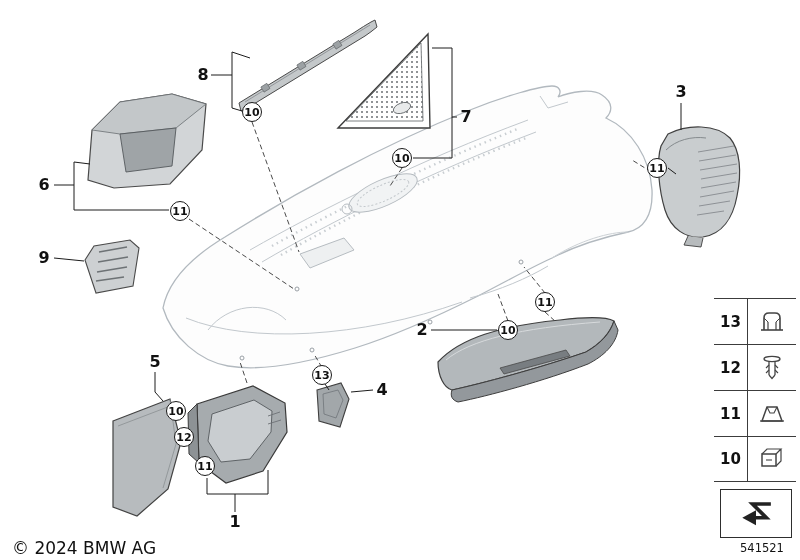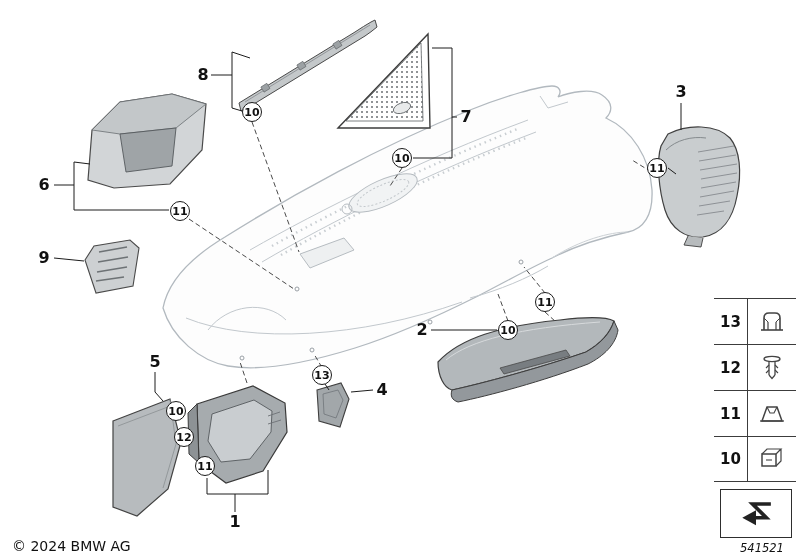--- a/index.html
+++ b/index.html
@@ -27,22 +27,22 @@
   .legend-num {
     width:33px; display:flex; align-items:center; justify-content:center;
     font-size:15px; font-weight:bold; color:#111; border-right:1px solid #3c3c3c;
   }
   .legend-icon { flex:1; display:flex; align-items:center; justify-content:center; }
   .continuation {
     position:absolute; left:720px; top:489px; width:72px; height:49px;
     border:1.5px solid #2e2e2e; box-sizing:border-box;
     display:flex; align-items:center; justify-content:center; background:#fff;
   }
-  .copyright { position:absolute; left:12px; top:538px; font-size:14px; color:#111; }
-  .diagram-number { position:absolute; left:740px; top:541px; font-size:11.5px; color:#111;font-style:italic; }
+  .copyright { position:absolute; left:12px; top:538px; font-size:17px; color:#111; }
+  .diagram-number { position:absolute; left:740px; top:541px; font-size:11.5px; color:#111; }
 </style>
 </head>
 <body>
 
 <div class="stage">
 
   <svg class="artwork" width="800" height="560" viewBox="0 0 800 560">
     <defs>
       <pattern id="dots" width="5" height="5" patternUnits="userSpaceOnUse">
         <circle cx="2" cy="2" r="1" fill="#6a6f73"></circle>

